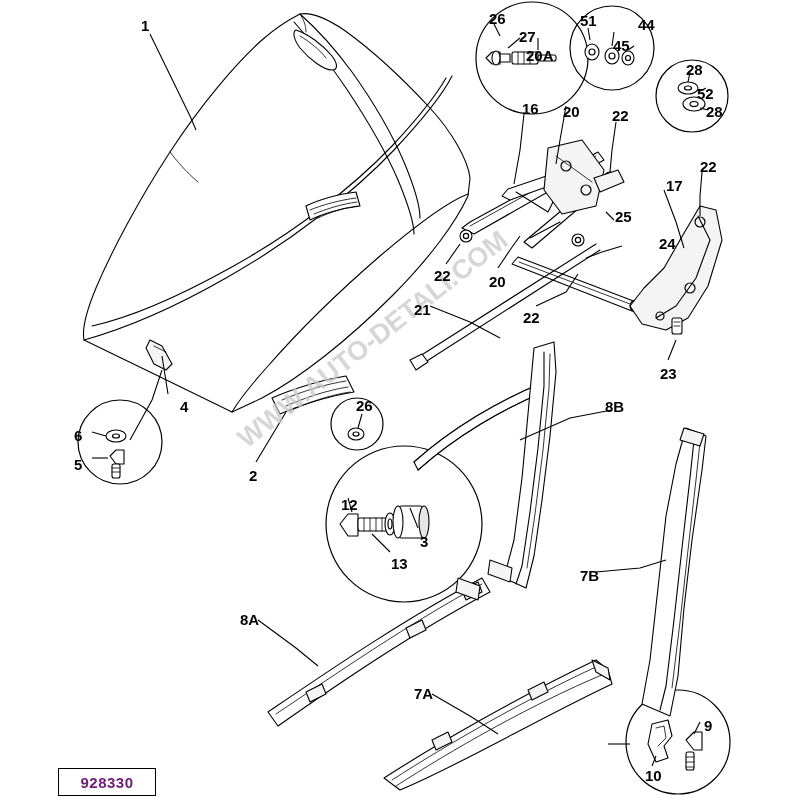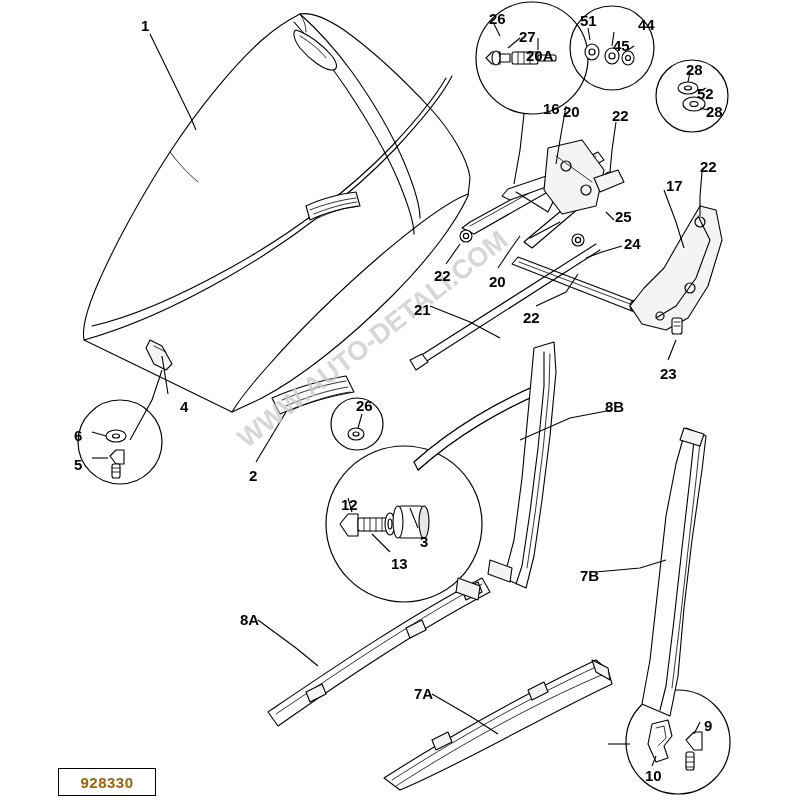--- a/index.html
+++ b/index.html
@@ -42,21 +42,21 @@
     border: 1.5px solid #000000;
     background: #ffffff;
     display: flex;
     align-items: center;
     justify-content: center;
   }
   #partcode-box span {
     font-family: "Liberation Sans", sans-serif;
     font-size: 15px;
     font-weight: bold;
-    color: #a16207;
+    color: #701a75;
     letter-spacing: 0.5px;
   }
   .watermark {
     position: absolute;
     font-family: "Liberation Sans", sans-serif;
     font-weight: bold;
     color: #c9c9c9;
     opacity: 0.75;
     pointer-events: none;
     white-space: nowrap;
@@ -344,27 +344,27 @@
   <div class="callout" style="left:141px; top:18px;">1</div>
   <div class="callout" style="left:489px; top:11px;">26</div>
   <div class="callout" style="left:519px; top:29px;">27</div>
   <div class="callout" style="left:526px; top:48px;">20A</div>
   <div class="callout" style="left:580px; top:13px;">51</div>
   <div class="callout" style="left:638px; top:17px;">44</div>
   <div class="callout" style="left:600px; top:38px;margin-left:13px;">45</div>
   <div class="callout" style="left:686px; top:62px;">28</div>
   <div class="callout" style="left:697px; top:86px;">52</div>
   <div class="callout" style="left:706px; top:104px;">28</div>
-  <div class="callout" style="left:522px; top:101px;margin-left:21px;">16</div>
+  <div class="callout" style="left:522px; top:101px;">16</div>
   <div class="callout" style="left:563px; top:104px;">20</div>
   <div class="callout" style="left:612px; top:108px;">22</div>
   <div class="callout" style="left:700px; top:159px;">22</div>
   <div class="callout" style="left:654px; top:178px;margin-left:12px;">17</div>
   <div class="callout" style="left:615px; top:209px;">25</div>
-  <div class="callout" style="left:624px; top:236px;">24</div>
+  <div class="callout" style="left:659px; top:236px;">24</div>
   <div class="callout" style="left:434px; top:268px;">22</div>
   <div class="callout" style="left:489px; top:274px;">20</div>
   <div class="callout" style="left:414px; top:302px;">21</div>
   <div class="callout" style="left:523px; top:310px;">22</div>
   <div class="callout" style="left:660px; top:366px;">23</div>
   <div class="callout" style="left:180px; top:399px;">4</div>
   <div class="callout" style="left:356px; top:398px;">26</div>
   <div class="callout" style="left:605px; top:399px;">8B</div>
   <div class="callout" style="left:74px;  top:428px;">6</div>
   <div class="callout" style="left:249px; top:468px;">2</div>

